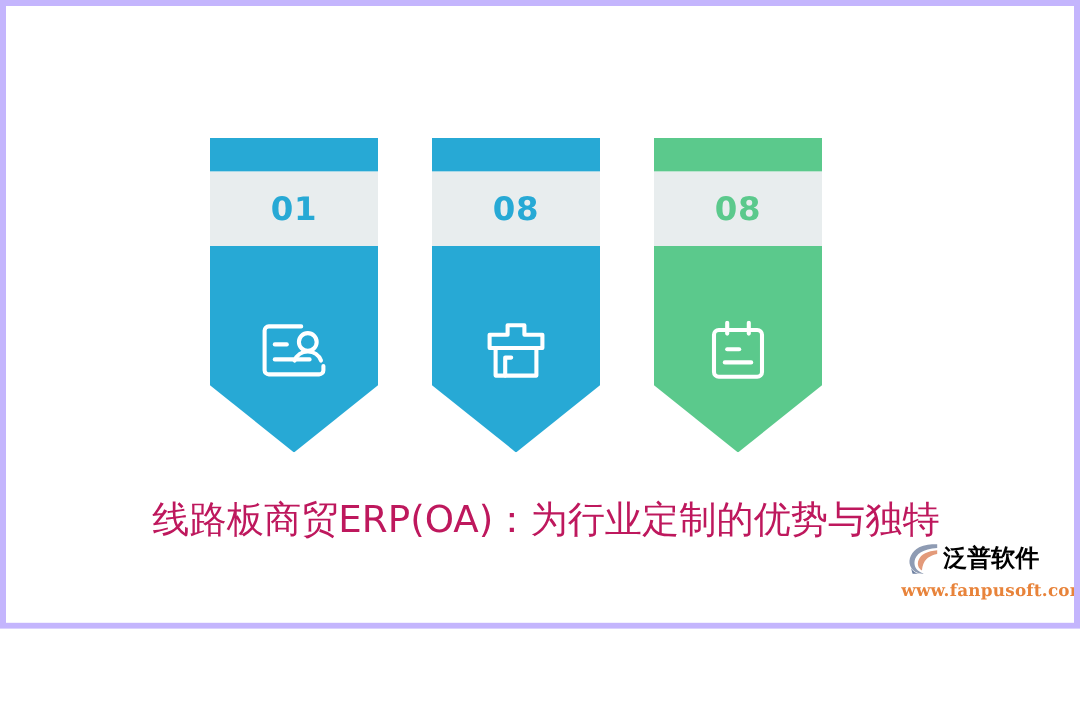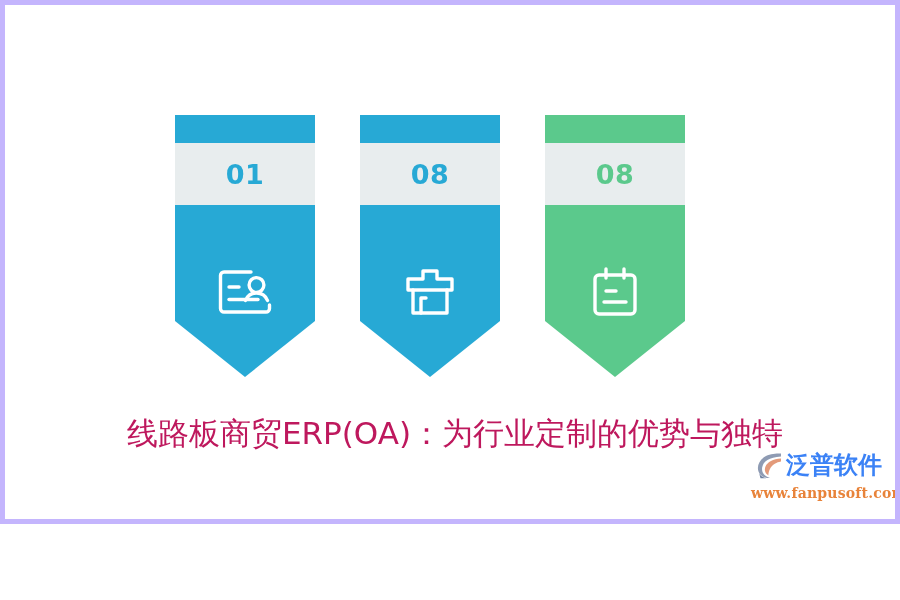--- a/index.html
+++ b/index.html
@@ -123,23 +123,23 @@
     height: 36px;
   }
   .logo-mark {
     width: 34px;
     height: 32px;
     flex: 0 0 auto;
   }
   .logo-mark svg { display: block; }
   .logo-word {
     font-family: "DejaVu Sans", "Liberation Sans", sans-serif;
-    font-size: 24px;
+    font-size: 20px;
     font-weight: 700;
-    color: #3b82f6;
+    color: #000000;
     line-height: 1;
     margin-left: 1px;
     letter-spacing: 0px;
   }
   .logo-url {
     font-family: "DejaVu Serif", "Liberation Serif", serif;
     font-size: 14px;
     font-weight: 700;
     color: #e8833a;
     letter-spacing: 0.2px;

